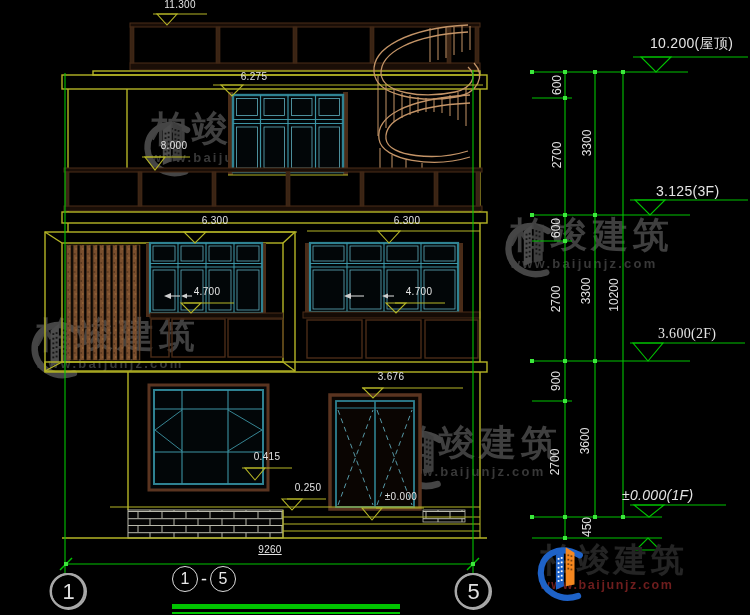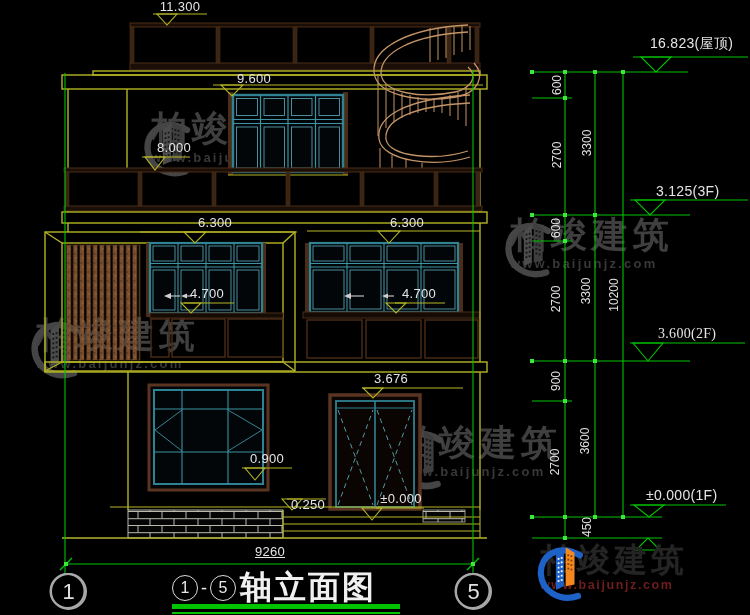--- a/index.html
+++ b/index.html
@@ -1,21 +1,21 @@
 <!DOCTYPE html>
 <html lang="zh"><head>
 <meta charset="utf-8">
 <style>
   html,body{margin:0;padding:0;background:#000;}
   #stage{position:relative;width:750px;height:615px;background:#000;overflow:hidden;
          font-family:"Liberation Sans",sans-serif;}
   #stage svg{position:absolute;left:0;top:0;}
   .layer{position:absolute;left:0;top:0;width:750px;height:615px;}
   .z1{z-index:1}.z2{z-index:2}.z3{z-index:3}
-  .t{position:absolute;color:#e4e4e4;font-size:13px;text-align:center;white-space:nowrap;
+  .t{position:absolute;color:#e4e4e4;font-size:10px;text-align:center;white-space:nowrap;
      line-height:1.05;letter-spacing:0.3px;}
   .t.lv{font-size:14px;text-align:left;}
   .vdim{position:absolute;color:#e0e0e0;font-size:12px;white-space:nowrap;
         transform:translate(-50%,-50%) rotate(-90deg);}
   .wm{position:absolute;display:flex;align-items:flex-start;}
   .wm-brand{font-weight:bold;font-size:36px;line-height:1.08;color:#3f3f3f;letter-spacing:5px;white-space:nowrap;}
   .wm-url{font-weight:bold;font-size:13px;color:#383838;letter-spacing:2.2px;white-space:nowrap;margin-top:1px;}
   .logo-brand{font-weight:bold;font-size:33px;line-height:1.1;color:#242424;letter-spacing:4px;white-space:nowrap;
       text-shadow:0 0 1px #111;}
   .logo-url{font-weight:bold;font-size:12.5px;color:#6e1d1d;letter-spacing:1.6px;white-space:nowrap;}
@@ -471,35 +471,35 @@
     </g>
 
     <g stroke="#a8a8a8" stroke-width="2" fill="none">
       <circle cx="67.5" cy="591" r="17"></circle>
       <circle cx="472.5" cy="591" r="17"></circle>
     </g>
   </svg>
 
   <div class="layer z3">
     <div class="t" style="left:152px;top:0;width:56px;">11.300</div>
-    <div class="t" style="left:232px;top:72px;width:44px;">9.600</div>
+    <div class="t" style="left:232px;top:72px;width:44px;">6.275</div>
     <div class="t" style="left:152px;top:141px;width:44px;">8.000</div>
     <div class="t" style="left:190px;top:216px;width:50px;">6.300</div>
     <div class="t" style="left:382px;top:216px;width:50px;">6.300</div>
     <div class="t" style="left:184px;top:287px;width:46px;">4.700</div>
     <div class="t" style="left:396px;top:287px;width:46px;">4.700</div>
     <div class="t" style="left:368px;top:372px;width:46px;">3.676</div>
-    <div class="t" style="left:241px;top:452px;width:52px;">0.900</div>
-    <div class="t" style="left:284px;top:483px;width:48px;margin-top:15px;">0.250</div>
+    <div class="t" style="left:241px;top:452px;width:52px;">0.415</div>
+    <div class="t" style="left:284px;top:483px;width:48px;">0.250</div>
     <div class="t" style="left:373px;top:492px;width:56px;">±0.000</div>
 
-    <div class="t lv" style="left:650px;top:36px;">16.823(屋顶)</div>
+    <div class="t lv" style="left:650px;top:36px;">10.200(屋顶)</div>
     <div class="t lv" style="left:656px;top:184px;">3.125(3F)</div>
     <div class="t lv" style="left:658px;top:327px;font-family:Liberation Serif, serif;">3.600(2F)</div>
-    <div class="t lv" style="left:646px;top:488px;">±0.000(1F)</div>
+    <div class="t lv" style="left:622px;top:488px;font-style:italic;">±0.000(1F)</div>
 
     <div class="vdim" style="left:557px;top:85px;">600</div>
     <div class="vdim" style="left:557px;top:155px;">2700</div>
     <div class="vdim" style="left:587px;top:143px;">3300</div>
     <div class="vdim" style="left:556px;top:228px;">600</div>
     <div class="vdim" style="left:556px;top:299px;">2700</div>
     <div class="vdim" style="left:586px;top:291px;">3300</div>
     <div class="vdim" style="left:614px;top:295px;">10200</div>
     <div class="vdim" style="left:556px;top:381px;">900</div>
     <div class="vdim" style="left:555px;top:462px;">2700</div>
@@ -509,21 +509,20 @@
     <div class="t" style="left:244px;top:545px;width:52px;text-decoration:underline;">9260</div>
 
     <div class="bubble" style="left:50px;top:573px;">1</div>
     <div class="bubble" style="left:455px;top:573px;">5</div>
   </div>
 
   <div id="titleblock">
     <div class="tb-circ">1</div>
     <div class="tb-dash">-</div>
     <div class="tb-circ">5</div>
-    <div class="tb-name">轴立面图</div>
   </div>
   <div class="tb-u1"></div>
   <div class="tb-u2"></div>
 
   <div class="wm z3" style="left:534px;top:542px;z-index:3;">
     <svg width="58" height="62">
         <use href="#bj-color"></use>
       </svg>
     <div style="margin-left:6px;">
       <div class="logo-brand">柏竣建筑</div>

